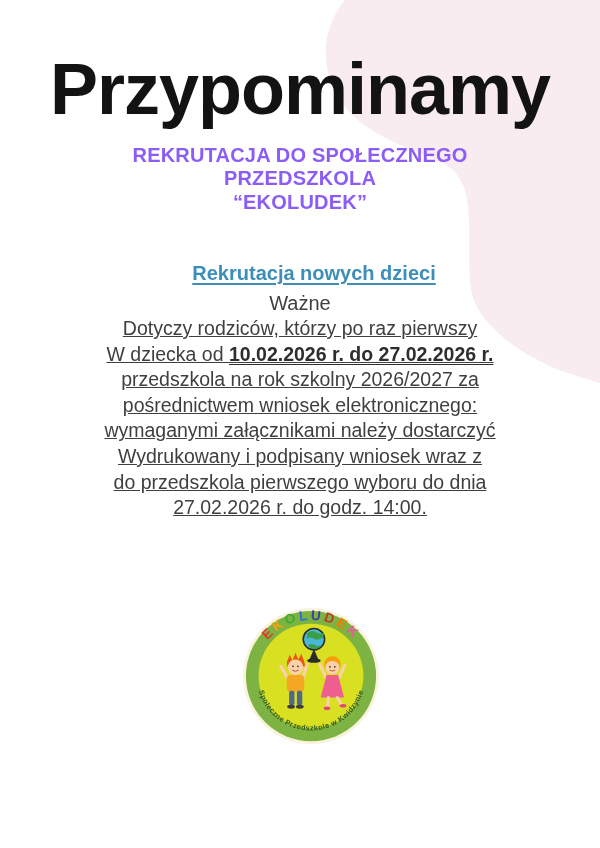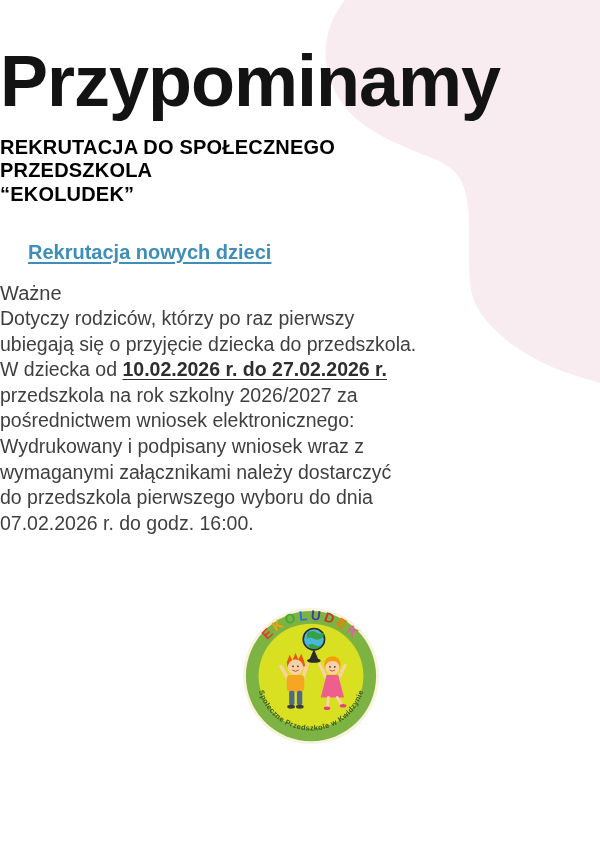--- a/index.html
+++ b/index.html
@@ -2,43 +2,43 @@
 <html lang="pl"><head>
 <meta charset="utf-8">
 <style>
   html,body{margin:0;padding:0;}
   body{
     width:600px;height:848px;position:relative;overflow:hidden;
     background:#ffffff;
     font-family:"Liberation Sans", sans-serif;
   }
   .bg-blob{position:absolute;top:0;left:0;width:600px;height:848px;pointer-events:none;}
-  .content{position:absolute;top:4px;left:0;width:600px;text-align:left;}
+  .content{position:absolute;top:12px;left:0;width:600px;text-align:center;}
   .title{
     margin-top:40px;
     font-size:72px;font-weight:800;letter-spacing:-1px;
     color:#131313;line-height:1.05;
   }
   .green-header{
     margin-top:16px;
     font-size:20px;font-weight:800;line-height:23.5px;
-    color:#000000;letter-spacing:0.2px;
+    color:#8b5cf6;letter-spacing:0.2px;
   }
-  .link-line{margin-top:34px;line-height:24px;padding-left:28px;}
+  .link-line{margin-top:47px;line-height:24px;padding-left:28px;}
   .link-text{
     font-size:20px;font-weight:700;color:#3d8eb9;
     text-decoration:underline;text-underline-offset:3px;cursor:pointer;
   }
   .important{
-    font-size:20px;color:#3f3f3f;line-height:26px;margin-top:14px;
+    font-size:20px;color:#3f3f3f;line-height:26px;margin-top:3px;
   }
   .body-text{
     font-size:19.5px;color:#3f3f3f;line-height:25.6px;
   }
-  .body-line{white-space:nowrap;}
+  .body-line{white-space:nowrap;text-decoration:underline;}
   .dates-strong{
     font-weight:700;text-decoration:underline;text-underline-offset:3px;color:#2e2e2e;
   }
   .logo-wrap{
     position:absolute;top:606px;left:243px;width:136px;height:146px;
   }
 </style>
 </head>
 <body>
 
@@ -66,30 +66,29 @@
   </div>
 
   <div class="link-line">
     <span class="link-text">Rekrutacja nowych dzieci</span>
   </div>
 
   <div class="important">Ważne</div>
 
   <div class="body-text">
     <div class="body-line">Dotyczy rodziców, którzy po raz pierwszy</div>
-    <div class="body-line">ubiegają się o przyjęcie dziecka do przedszkola.</div>
     <div class="body-line">
       <span>W dziecka od </span><span class="dates-strong">10.02.2026 r. do 27.02.2026 r.</span>
     </div>
     <div class="body-line">przedszkola na rok szkolny 2026/2027 za</div>
     <div class="body-line">pośrednictwem wniosek elektronicznego:</div>
+    <div class="body-line">wymaganymi załącznikami należy dostarczyć</div>
     <div class="body-line">Wydrukowany i podpisany wniosek wraz z</div>
-    <div class="body-line">wymaganymi załącznikami należy dostarczyć</div>
     <div class="body-line">do przedszkola pierwszego wyboru do dnia</div>
-    <div class="body-line">07.02.2026 r. do godz. 16:00.</div>
+    <div class="body-line">27.02.2026 r. do godz. 14:00.</div>
   </div>
 
 </div>
 
 <div class="logo-wrap">
   <svg width="136" height="146" viewBox="0 0 140 150" xmlns="http://www.w3.org/2000/svg">
     <defs>
       <path id="arcTop" d="M 12 72 A 58 58 0 0 1 128 72" fill="none"></path>
       <path id="arcBottom" d="M 14 72 A 56 56 0 0 0 126 72" fill="none"></path>
     </defs>

